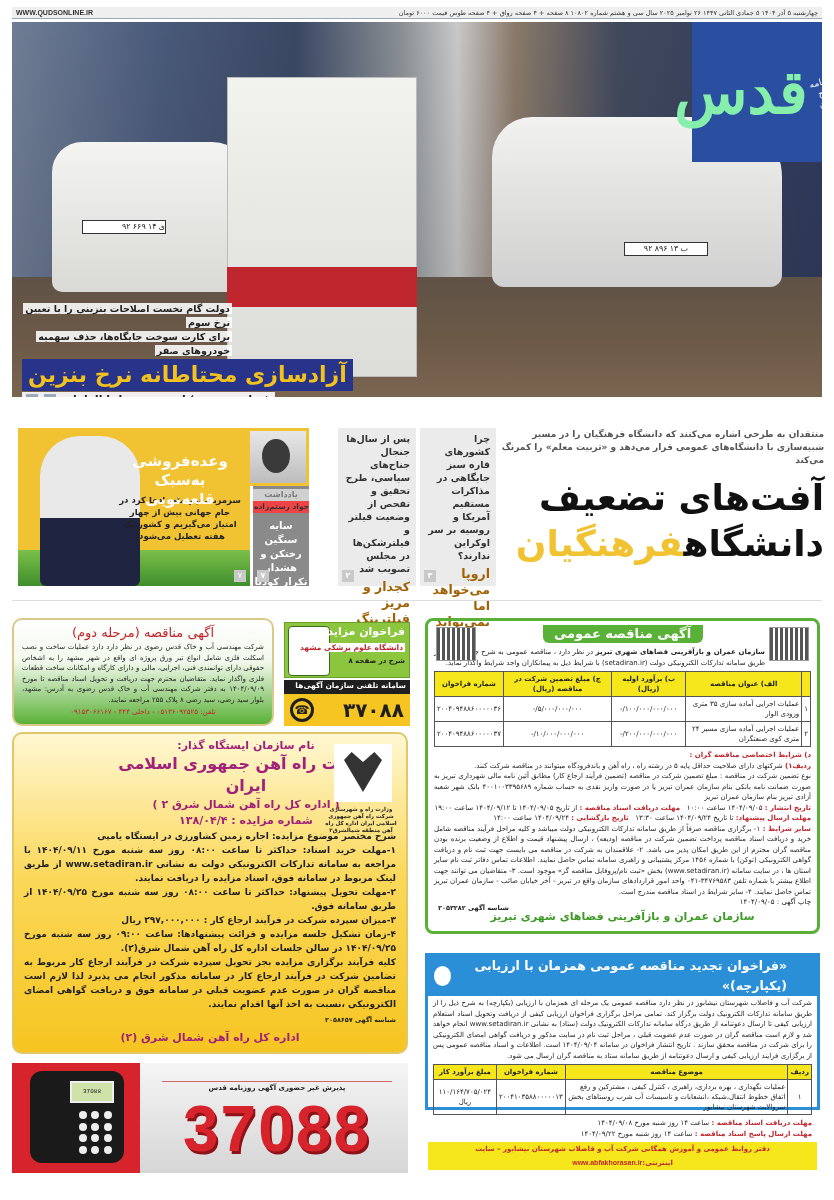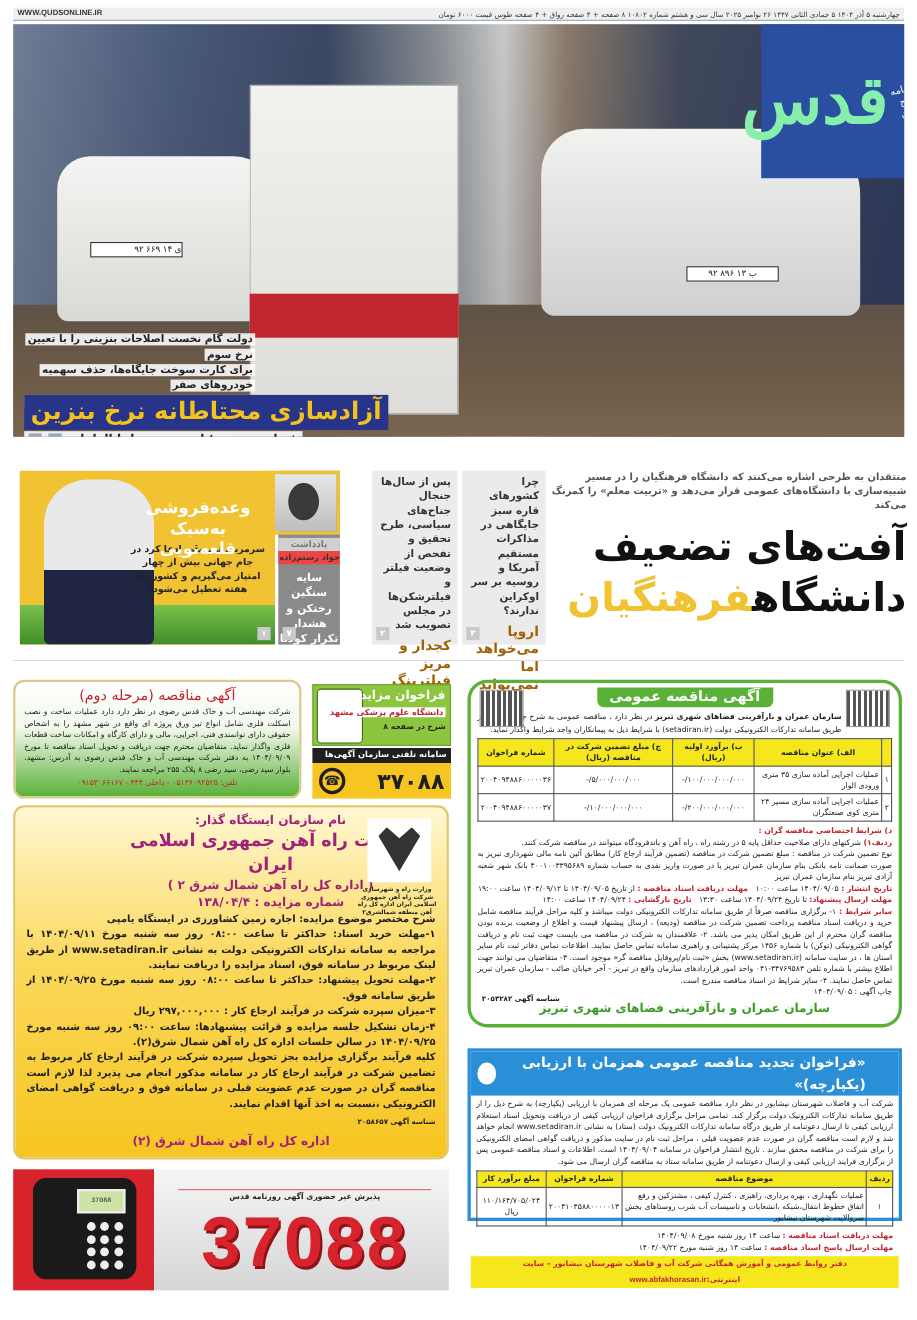--- a/index.html
+++ b/index.html
@@ -47,21 +47,21 @@
   .col3 .author{background:#ef4444;color:#333;font-size:7.5px;text-align:right;line-height:12px}
   .col3 .body{font-size:10px;line-height:14px;text-align:center;color:#fff;margin-top:6px}
   .sport{left:18px;top:428px;width:232px;height:158px;background:#f1c232;overflow:hidden}
   .sport .grass{left:0;bottom:0;width:100%;height:36px;background:linear-gradient(180deg,#7cc04a,#3e8e2c)}
   .sport .person{left:22px;top:8px;width:100px;height:150px;background:linear-gradient(180deg,#e9e9e9 0%,#e9e9e9 55%,#1f2440 55%);border-radius:40px 40px 6px 6px}
   .sport .t{right:10px;top:24px;width:120px;text-align:center;font-size:15px;line-height:19px;color:#fff;font-weight:bold}
   .sport .d{right:8px;top:66px;width:124px;text-align:center;font-size:8.5px;line-height:12px;color:#222;font-weight:bold}
   .sport .num{right:4px;bottom:4px;width:12px;height:12px;background:#c9c9c9;color:#fff;font-size:8px;text-align:center;line-height:12px}
   .divider{left:12px;top:600px;width:810px;height:1px;background:#ddd}
   
-  .ad-green{left:425px;top:618px;width:395px;height:316px;border:3px solid #5ab137;border-radius:18px;padding:4px 6px;font-size:7px;line-height:10.5px;color:#222}
+  .ad-green{left:425px;top:618px;width:395px;height:316px;border:3px solid #5ab137;border-radius:8px;padding:4px 6px;font-size:7px;line-height:10.5px;color:#222}
   .ad-green .ttl{margin:0 auto;width:160px;background:#5ab137;color:#fff;font-size:13px;font-weight:bold;text-align:center;line-height:18px;border-radius:0 0 6px 6px}
   .ad-green .logo-box{width:40px;height:34px;background:repeating-linear-gradient(90deg,#555 0 3px,#fff 3px 5px);border:1px solid #999}
   .ad-green .lb-r{position:absolute;right:8px;top:6px}
   .ad-green .lb-l{position:absolute;left:8px;top:6px}
   .ad-green p{text-align:justify}
   .red{color:#c0262d;font-weight:bold}
   table.t{border-collapse:collapse;width:100%;margin:3px 0;font-size:7px}
   table.t th{background:#f6e71d;border:1px solid #555;font-weight:bold;padding:2px;line-height:10px}
   table.t td{border:1px solid #555;padding:2px;text-align:center;line-height:10px}
   table.t td.l{text-align:right}

